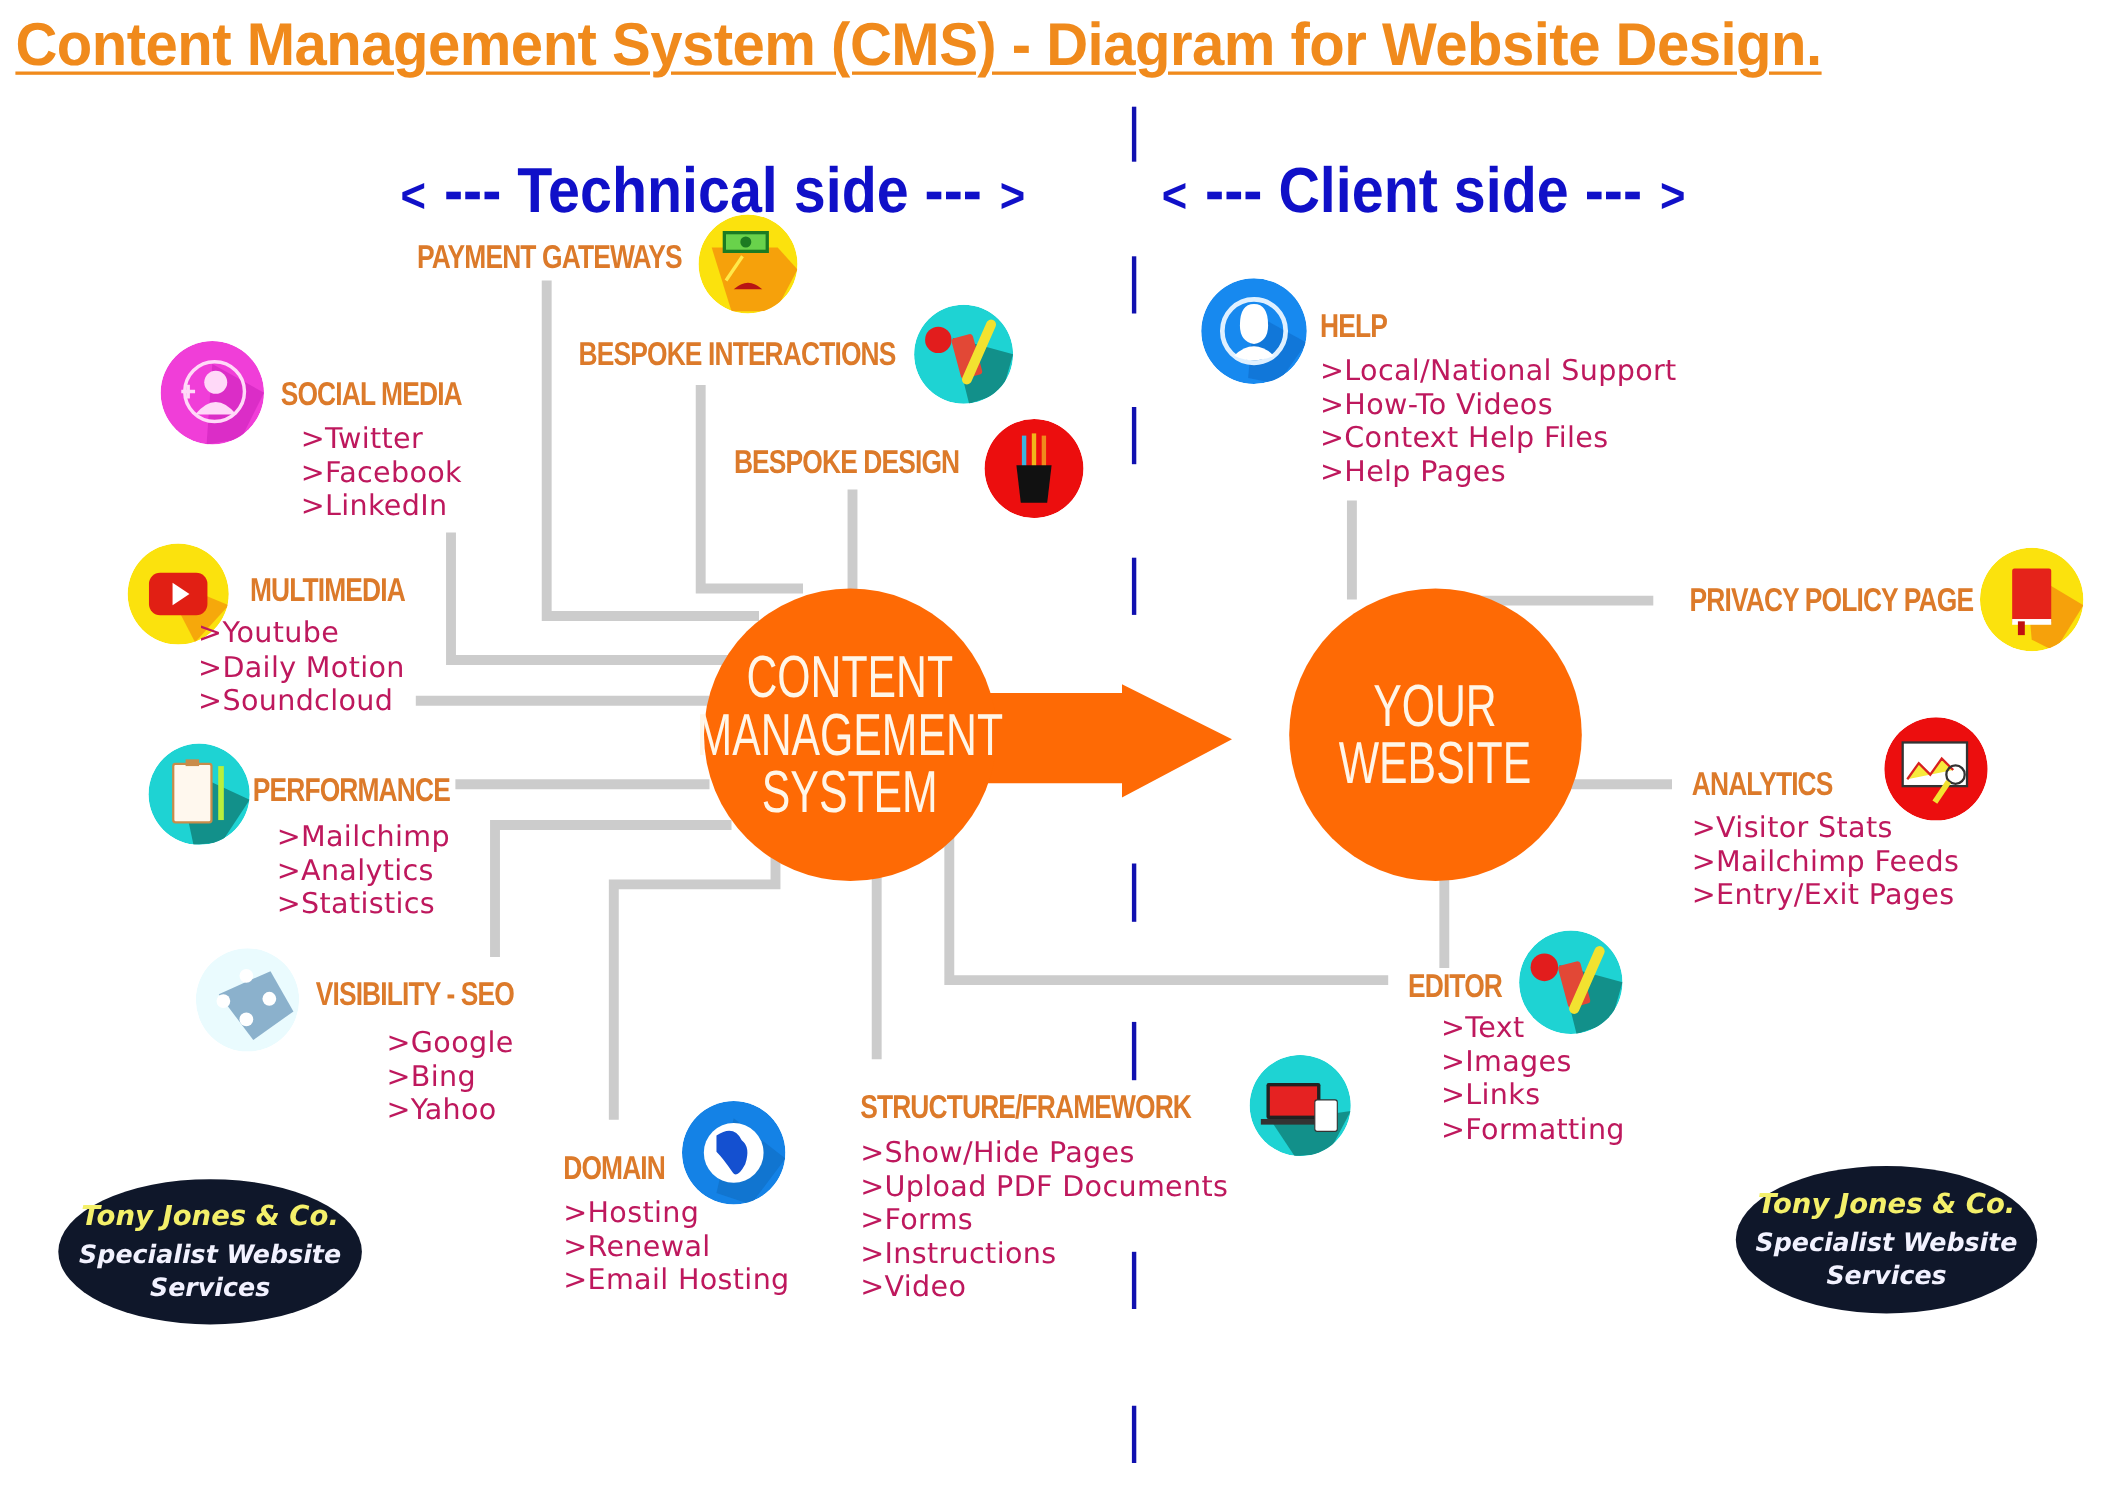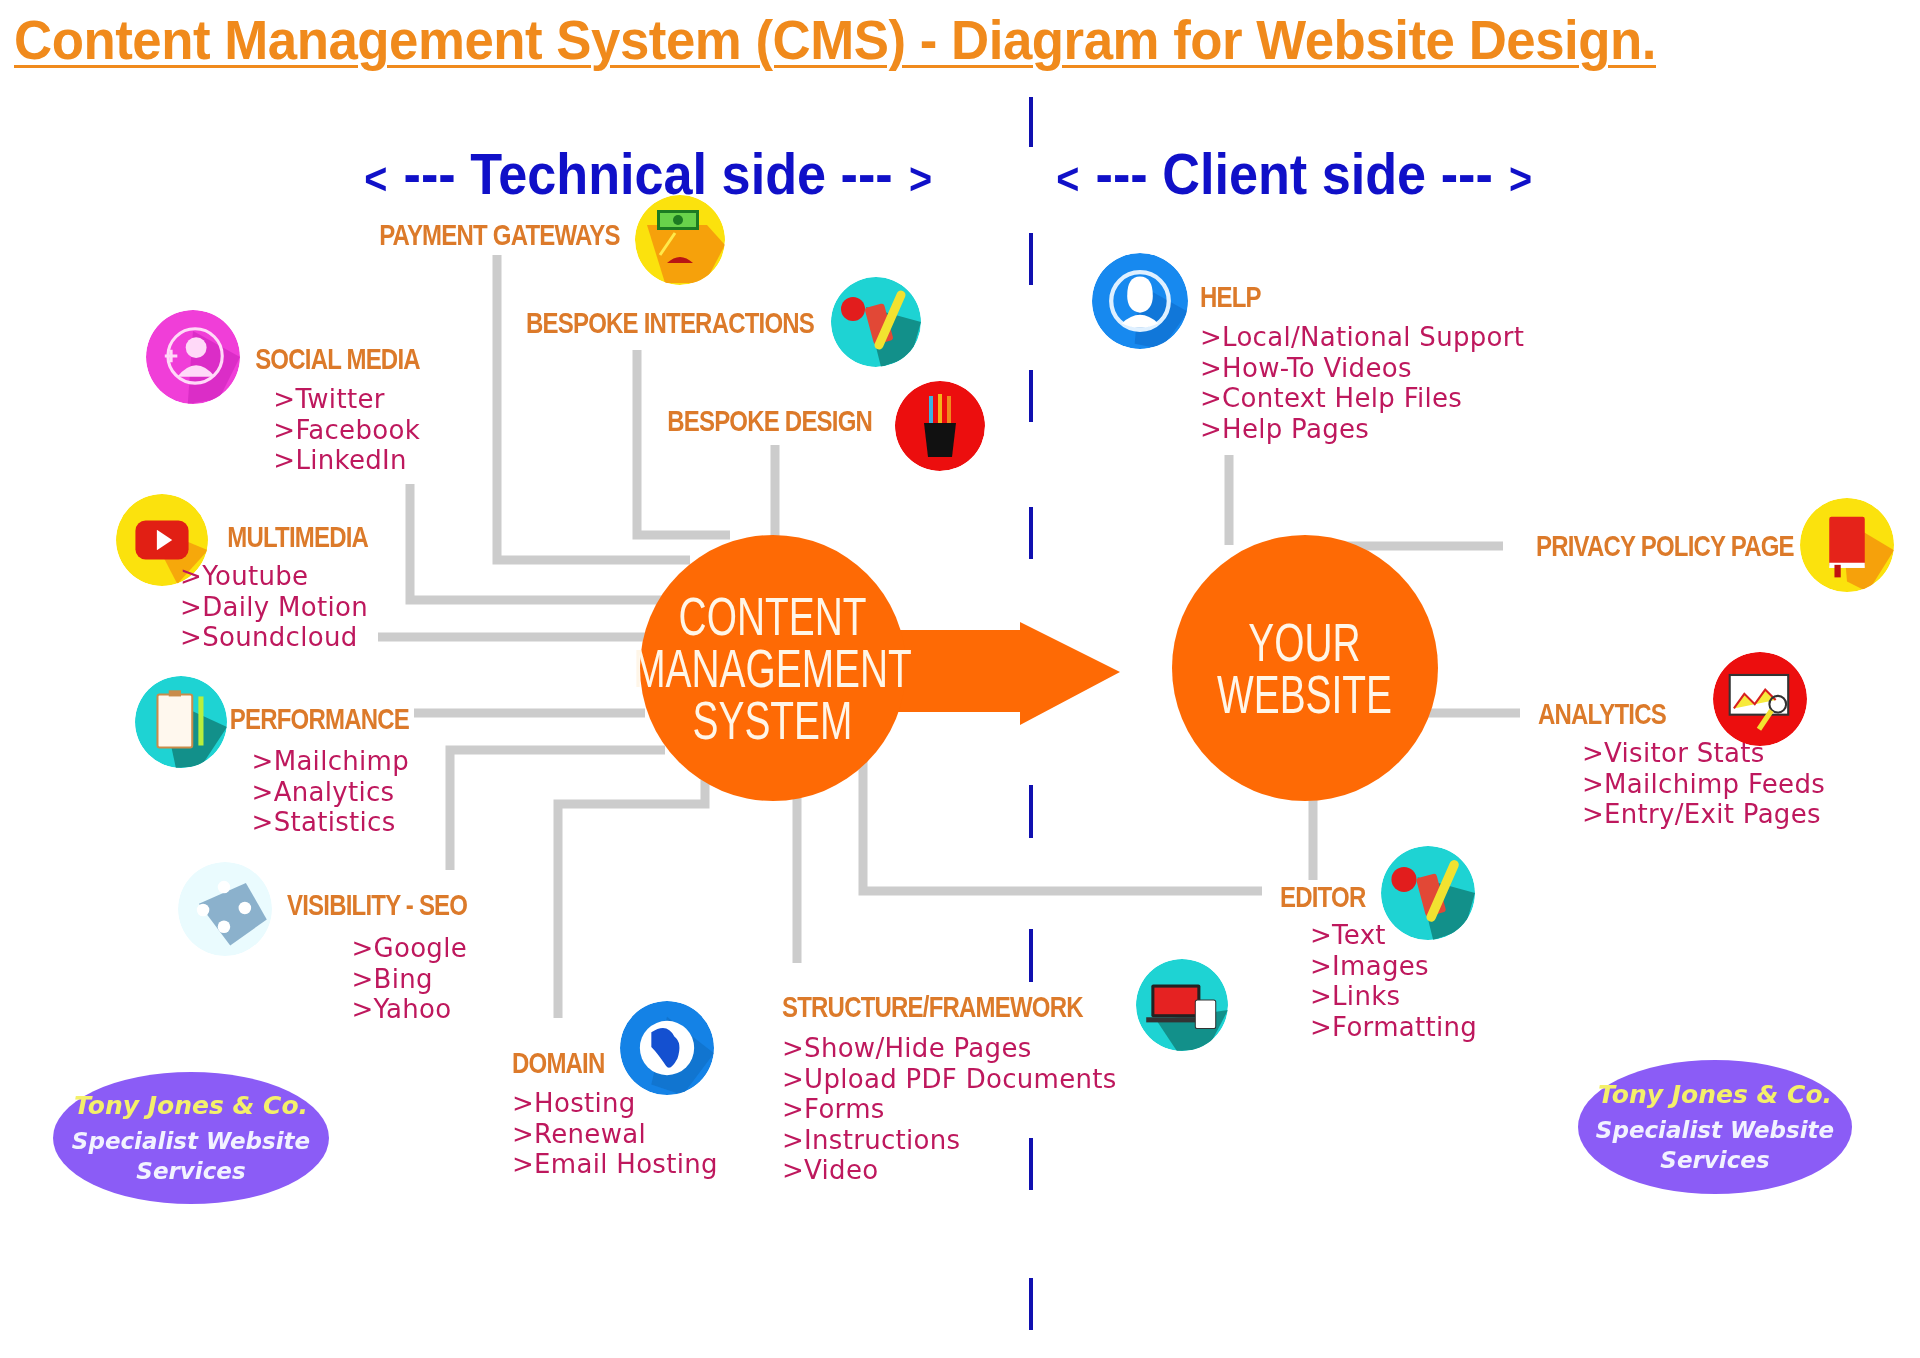--- a/index.html
+++ b/index.html
@@ -10,21 +10,21 @@
   .side-head .br{font-size:44px;margin:0 18px;}
   .cat{font-family:"Liberation Sans",sans-serif;font-weight:bold;color:#dc7a2a;font-size:30px;white-space:nowrap;letter-spacing:-1px;transform:scaleX(0.8);}
   .cat.left{transform-origin:right;}
   .cat.lft{transform-origin:left;}
   .items{font-family:"DejaVu Sans",sans-serif;font-size:26px;line-height:30.5px;color:#be185d;white-space:nowrap;}
   .items.r{}
   .items div{letter-spacing:0.3px;}
   .circle{border-radius:50%;background:#fe6a05;display:flex;align-items:center;justify-content:center;text-align:center;color:#fff6e8;font-family:"Liberation Sans",sans-serif;font-size:54px;line-height:52px;}
   .circle span{display:block;transform:scaleX(0.72);white-space:nowrap;}
   .icon{border-radius:50%;overflow:hidden;}
-  .badge{border-radius:50%;background:#8b5cf6;display:flex;flex-direction:column;align-items:center;justify-content:center;font-family:"DejaVu Sans",sans-serif;font-weight:bold;text-align:center;}
+  .badge{border-radius:50%;background:#0f172a;display:flex;flex-direction:column;align-items:center;justify-content:center;font-family:"DejaVu Sans",sans-serif;font-weight:bold;text-align:center;}
   .badge .b1{color:#f4f06a;font-size:25px;font-style:italic;margin-bottom:6px;}
   .badge .b2{color:#f2f2ff;font-size:23px;line-height:30px;font-style:italic;}
 </style>
 </head>
 <body>
 
 <svg class="abs" style="left:0;top:0" width="1920" height="1358">
   <g fill="none" stroke="#cccccc" stroke-width="9" stroke-linecap="butt">
     <path d="M497 255 V560 H690"></path>
     <path d="M637 350 V535 H730"></path>
@@ -224,21 +224,21 @@
 <div class="abs items" style="left:1200px;top:322px;">
   <div>&gt;Local/National Support</div>
   <div>&gt;How-To Videos</div>
   <div>&gt;Context Help Files</div>
   <div>&gt;Help Pages</div>
 </div>
 
 <div class="abs cat lft" style="left:1536px;top:529px;">PRIVACY POLICY PAGE</div>
 
 <div class="abs cat lft" style="left:1538px;top:697px;">ANALYTICS</div>
-<div class="abs items" style="left:1538px;top:738px;margin-left:44px;">
+<div class="abs items" style="left:1538px;top:738px;">
   <div>&gt;Visitor Stats</div>
   <div>&gt;Mailchimp Feeds</div>
   <div>&gt;Entry/Exit Pages</div>
 </div>
 
 <div class="abs cat lft" style="left:1280px;top:880px;">EDITOR</div>
 <div class="abs items" style="left:1264px;top:920px;margin-left:46px;">
   <div>&gt;Text</div>
   <div>&gt;Images</div>
   <div>&gt;Links</div>

